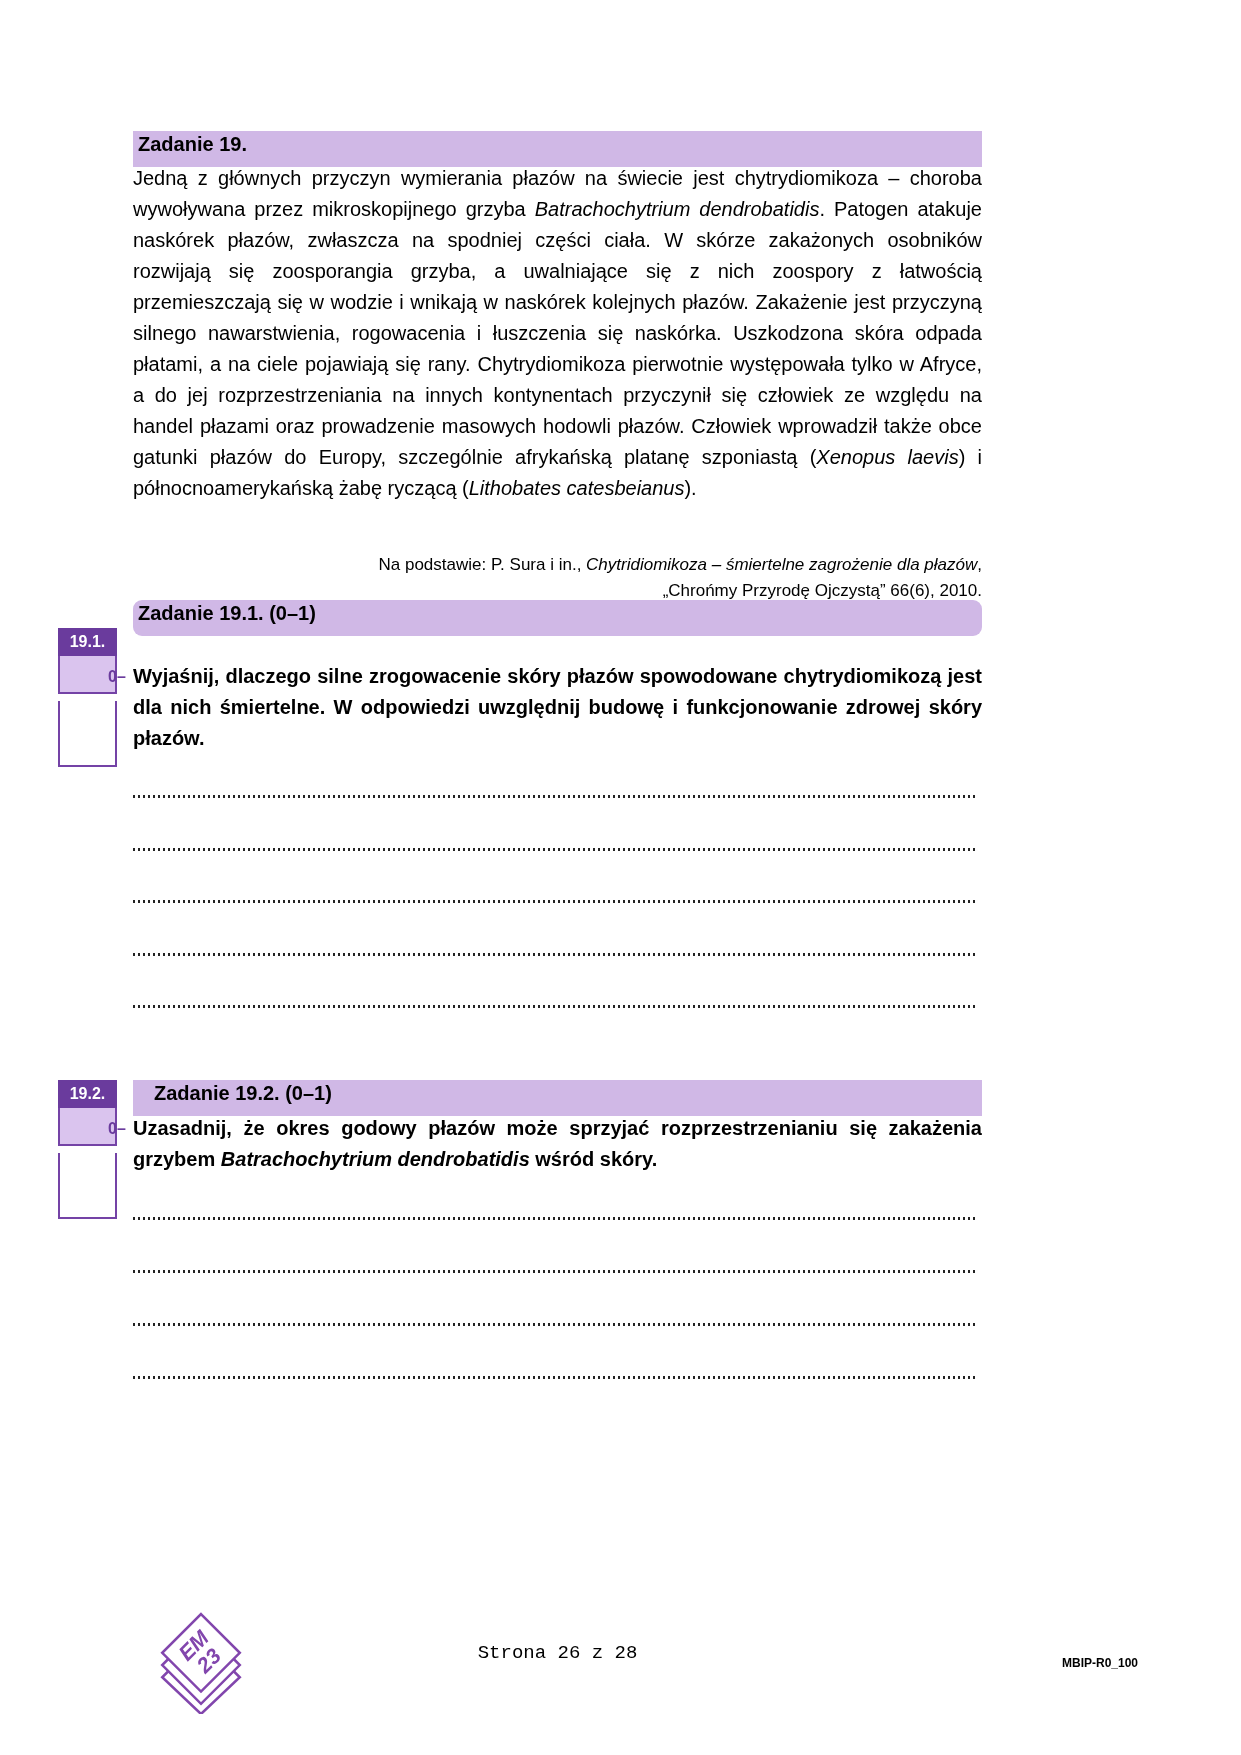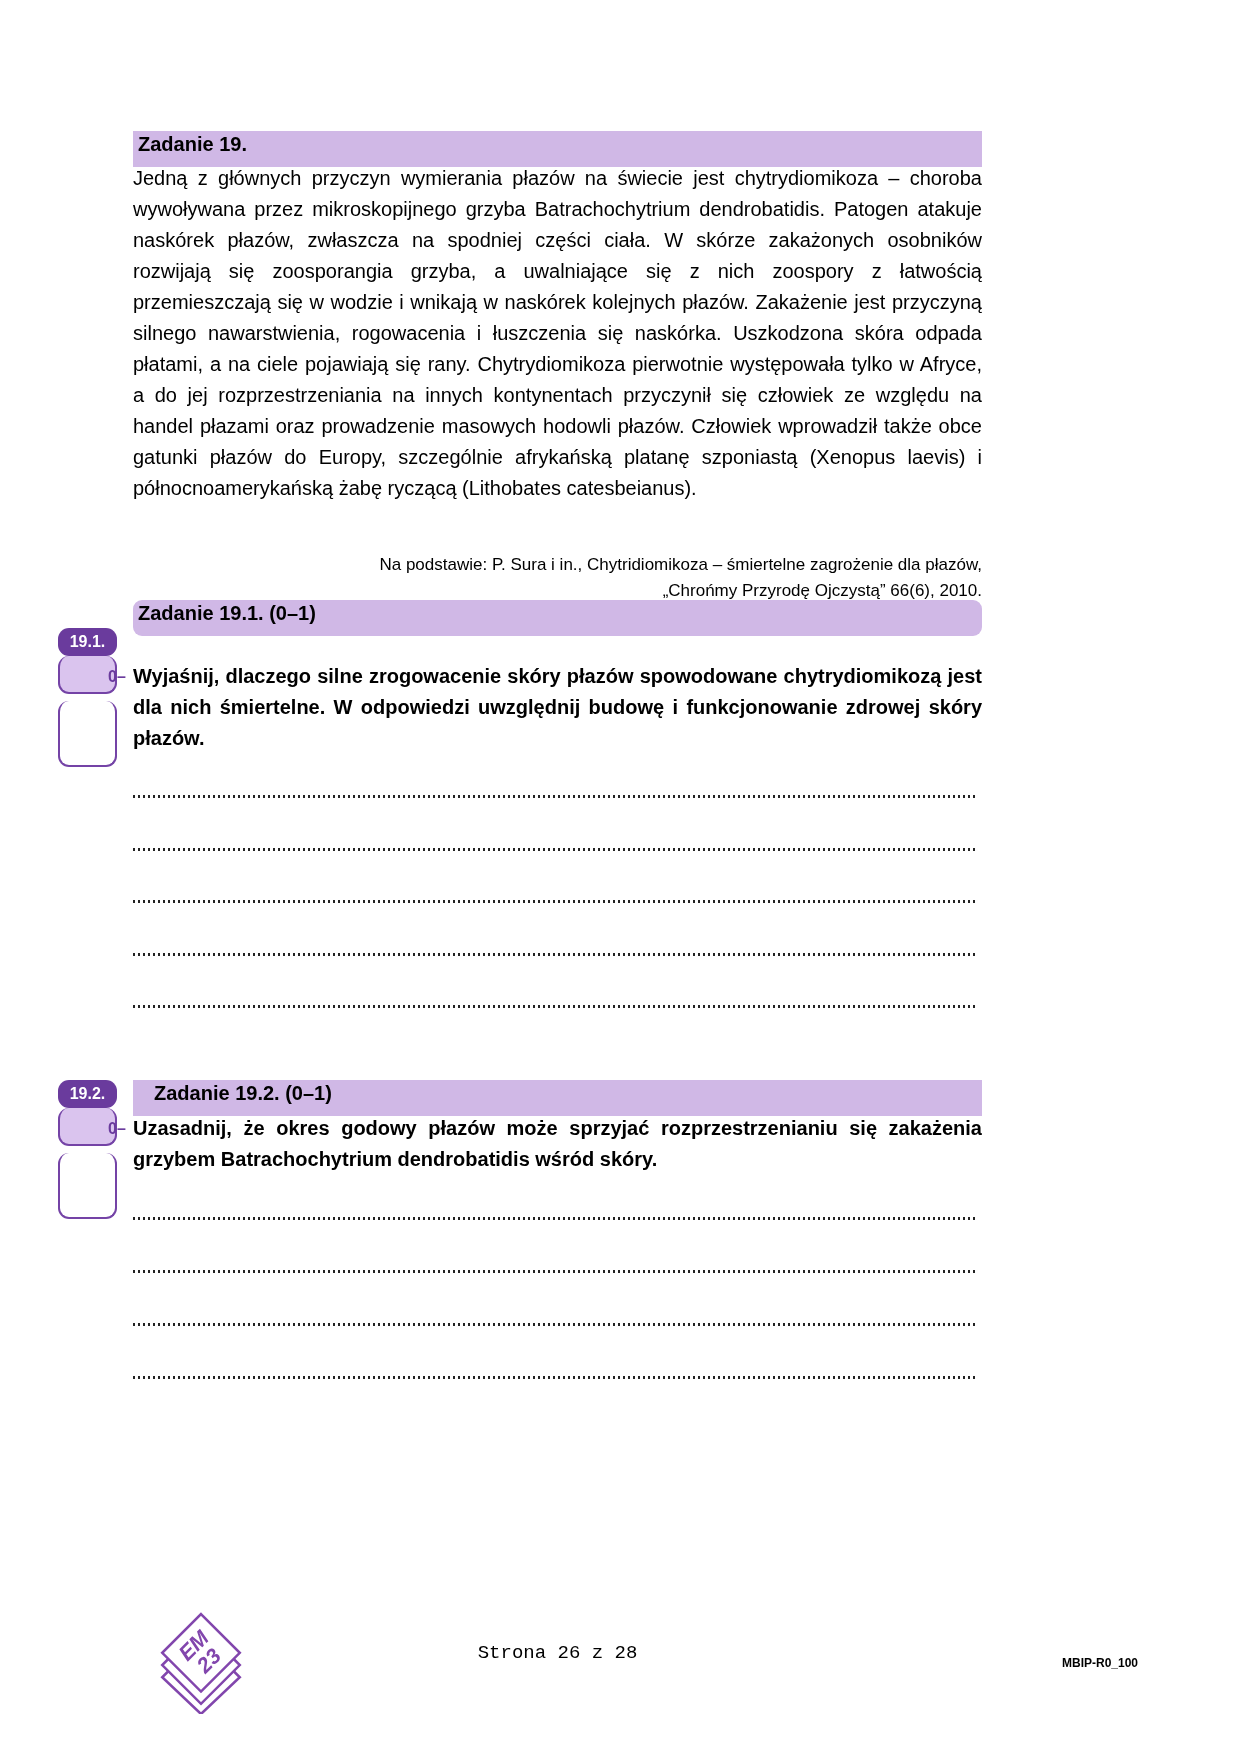--- a/index.html
+++ b/index.html
@@ -24,33 +24,33 @@
     font-weight:bold;font-size:20px;line-height:27px;
     padding-left:5px;
   }
   .banner-19{top:131px;}
   .banner-191{top:600px;border-radius:9px;}
   .banner-192{top:1080px;padding-left:21px;}
   .intro{
     position:absolute;left:133px;top:163px;width:849px;
     font-size:20px;line-height:31px;text-align:justify;
   }
-  .it{}
+  .it{font-style:italic;}
   .citation{
     position:absolute;left:133px;top:552px;width:849px;
     font-size:17px;line-height:26px;text-align:right;
   }
   .question{
     position:absolute;left:133px;width:849px;
     font-size:20px;line-height:31px;font-weight:bold;text-align:justify;
   }
   .q-191{top:661px;}
   .q-192{top:1113px;}
   .sidebar-box{
-    position:absolute;left:58px;width:59px;text-align:center;border-radius:11px;
+    position:absolute;left:58px;width:59px;text-align:center;
   }
   .code-box{
     height:28px;background:var(--sidebar-dark-bg);color:#fff;
     font-weight:bold;font-size:16px;line-height:28px;
   }
   .score-box{
     height:38px;background:var(--sidebar-light-bg);
     border:2px solid var(--sidebar-border);border-top:none;
     color:var(--sidebar-dark-bg);font-weight:bold;font-size:16px;line-height:41px;padding-left:48px;
   }

